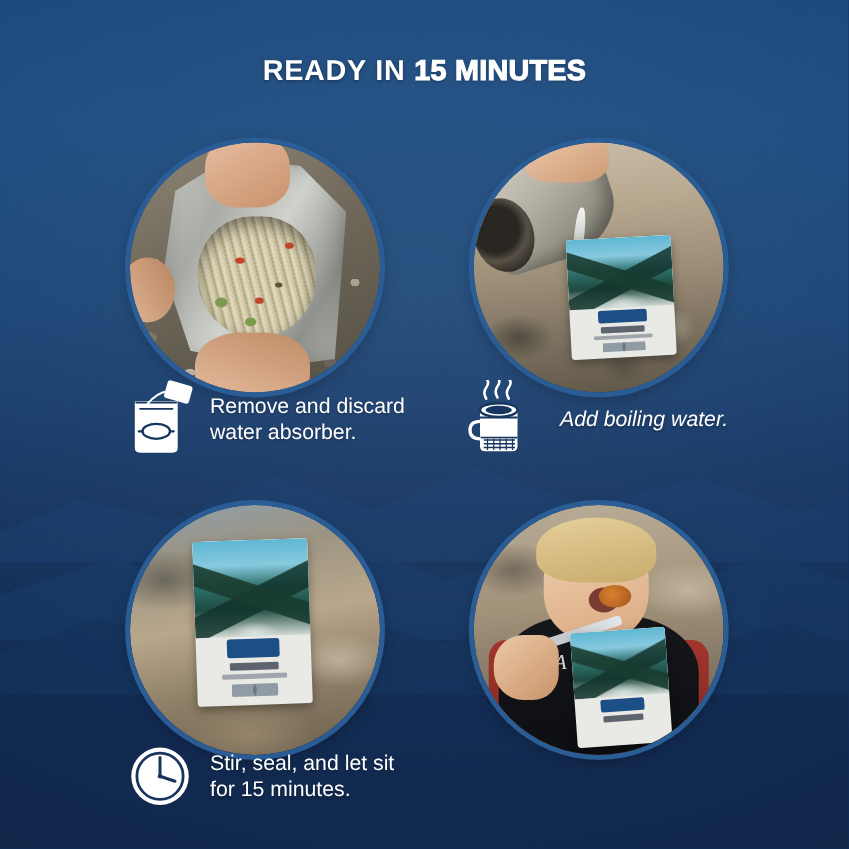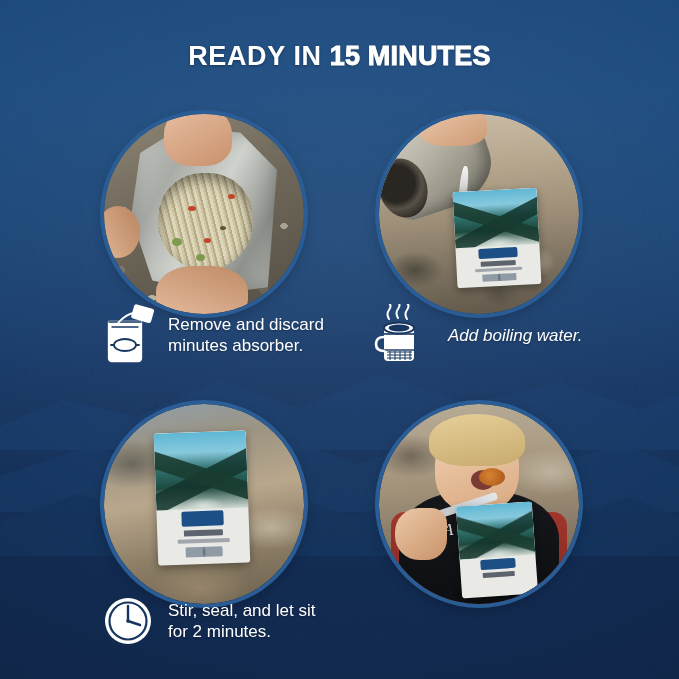--- a/index.html
+++ b/index.html
@@ -39,21 +39,21 @@
   }
   .vignette{
     position:absolute;inset:0;
     background:radial-gradient(125% 95% at 50% 34%, rgba(255,255,255,.055) 0%, rgba(255,255,255,0) 55%, rgba(0,0,0,.18) 100%);
   }
 
   
   .title{
     position:absolute;left:0;right:0;top:38px;
     text-align:center;color:#ffffff;
-    font-size:27px;line-height:36px;letter-spacing:.6px;
+    font-size:23px;line-height:36px;letter-spacing:.6px;
     text-transform:uppercase;
     font-stretch:condensed;
     text-shadow:0 1px 3px rgba(0,0,0,.35);
   }
   .title .t-light{font-weight:700;font-family:"Liberation Sans Narrow","Liberation Sans",sans-serif;}
   .title .t-bold{font-weight:700;letter-spacing:.2px;}
   .title .t-bold{ -webkit-text-stroke:0.9px #fff; }
 
   
   .photo{
@@ -395,21 +395,21 @@
           <ellipse cx="25" cy="41" rx="11" ry="6" fill="none" stroke="#17365f" stroke-width="1.8"></ellipse>
           <path d="M11,41 L14,41 M36,41 L39,41" stroke="#17365f" stroke-width="1.8"></path>
         </g>
         <g fill="#ffffff" stroke="#ffffff" stroke-width="1.6" stroke-linejoin="round">
           <rect x="33" y="3" width="19" height="13" rx="1.5" transform="rotate(16 42 10)"></rect>
         </g>
         <path d="M18,19 Q26,10 34,9" fill="none" stroke="#ffffff" stroke-width="1.8" stroke-linecap="round"></path>
       </svg>
     </div>
     <div class="step-text">Remove and discard
-minutes absorber.</div>
+water absorber.</div>
   </div>
 
   <div class="step s2">
     <div class="step-icon">
       <svg viewBox="0 0 56 62">
         <g fill="none" stroke="#ffffff" stroke-width="2" stroke-linecap="round">
           <path d="M15,15 Q12,10 15,6 Q18,2 15,-1"></path>
           <path d="M24,14 Q21,9 24,5 Q27,1 24,-2"></path>
           <path d="M33,15 Q30,10 33,6 Q36,2 33,-1"></path>
         </g>
@@ -433,17 +433,17 @@
     <div class="step-icon">
       <svg viewBox="0 0 56 62">
         <circle cx="28" cy="31" r="23" fill="#ffffff"></circle>
         <circle cx="28" cy="31" r="18.5" fill="none" stroke="#17365f" stroke-width="2.2"></circle>
         <path d="M28,31 L28,16" stroke="#17365f" stroke-width="2.4" stroke-linecap="round"></path>
         <path d="M28,31 L40,35" stroke="#17365f" stroke-width="2.4" stroke-linecap="round"></path>
         <circle cx="28" cy="31" r="1.8" fill="#17365f"></circle>
       </svg>
     </div>
     <div class="step-text">Stir, seal, and let sit
-for 2 minutes.</div>
+for 15 minutes.</div>
   </div>
 
 
 </div>
 
 </body></html>

